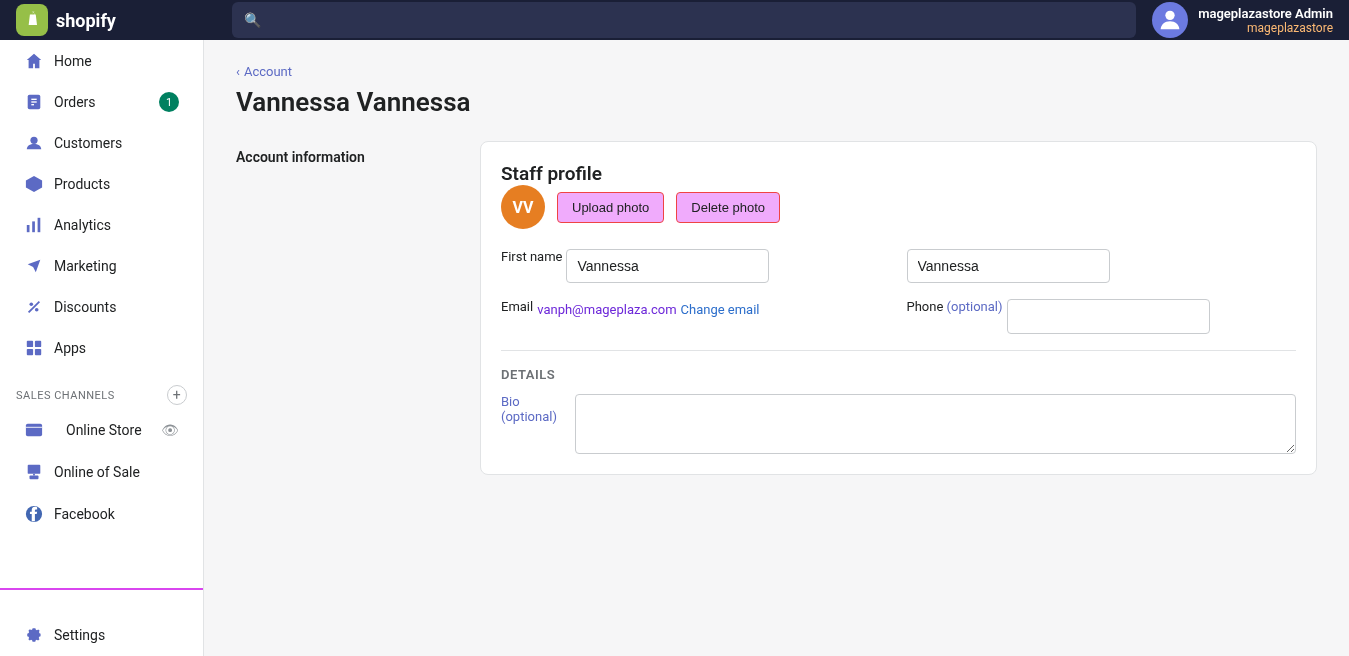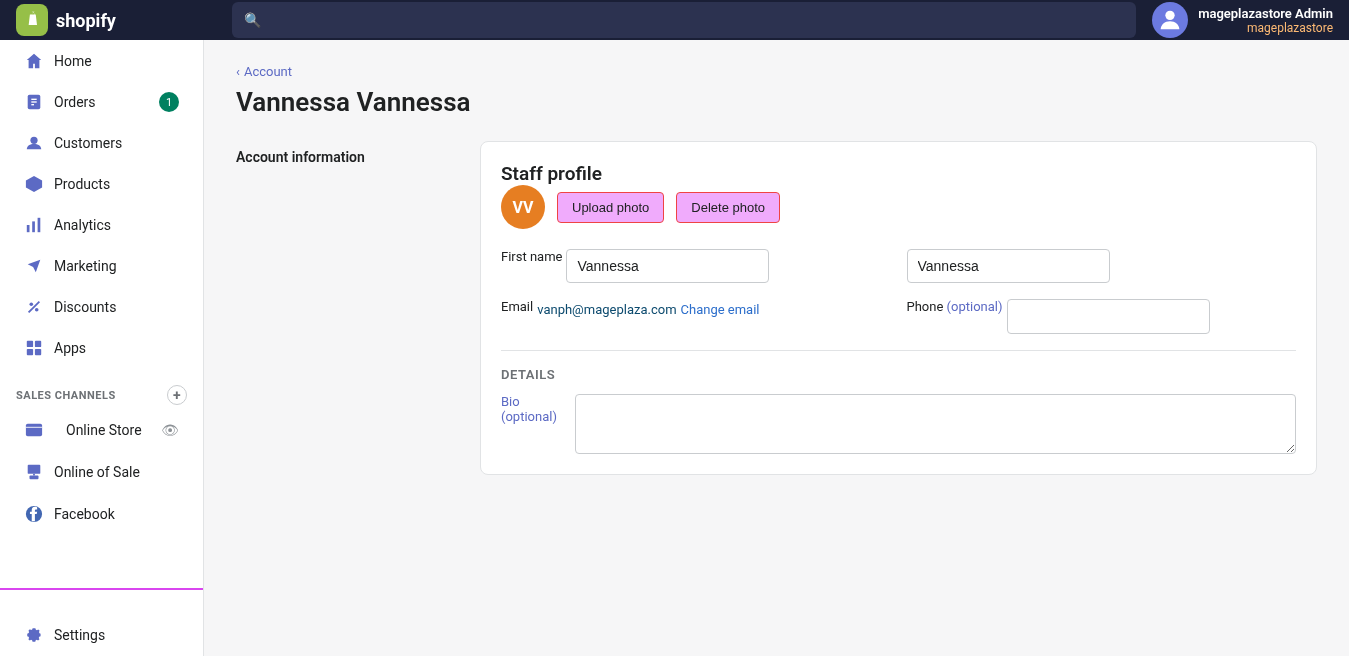--- a/index.html
+++ b/index.html
@@ -119,21 +119,21 @@
       align-items: center;
       justify-content: center;
       margin-left: auto;
     }
     .section-header {
       display: flex;
       align-items: center;
       justify-content: space-between;
       padding: 16px 16px 4px;
       font-size: 11px;
-      font-weight: 700;
+      font-weight: 400;
       color: #6d7175;
       text-transform: uppercase;
       letter-spacing: 0.5px;
     }
     .add-channel-btn {
       width: 20px;
       height: 20px;
       border-radius: 50%;
       border: 1px solid #c9cccf;
       display: flex;
@@ -250,21 +250,21 @@
     }
     .form-input {
       border: 1px solid #c9cccf;
       border-radius: 4px;
       padding: 8px 10px;
       font-size: 14px;
       color: #202223;
       outline: none;
     }
     .email-row { margin-bottom: 16px; }
-    .email-text { font-size: 13px; color: #0c4a6e; margin-top: 4px; }
+    .email-text { font-size: 13px; color: #6d28d9; margin-top: 4px; }
     .email-change { color: #2c6ecb; cursor: pointer; font-size: 13px; }
     .divider { border: none; border-top: 1px solid #e1e3e5; margin: 8px 0 16px; }
     .details-label {
       font-size: 13px;
       font-weight: 600;
       text-transform: uppercase;
       letter-spacing: 0.5px;
       color: #6d7175;
       margin-bottom: 12px;
     }

